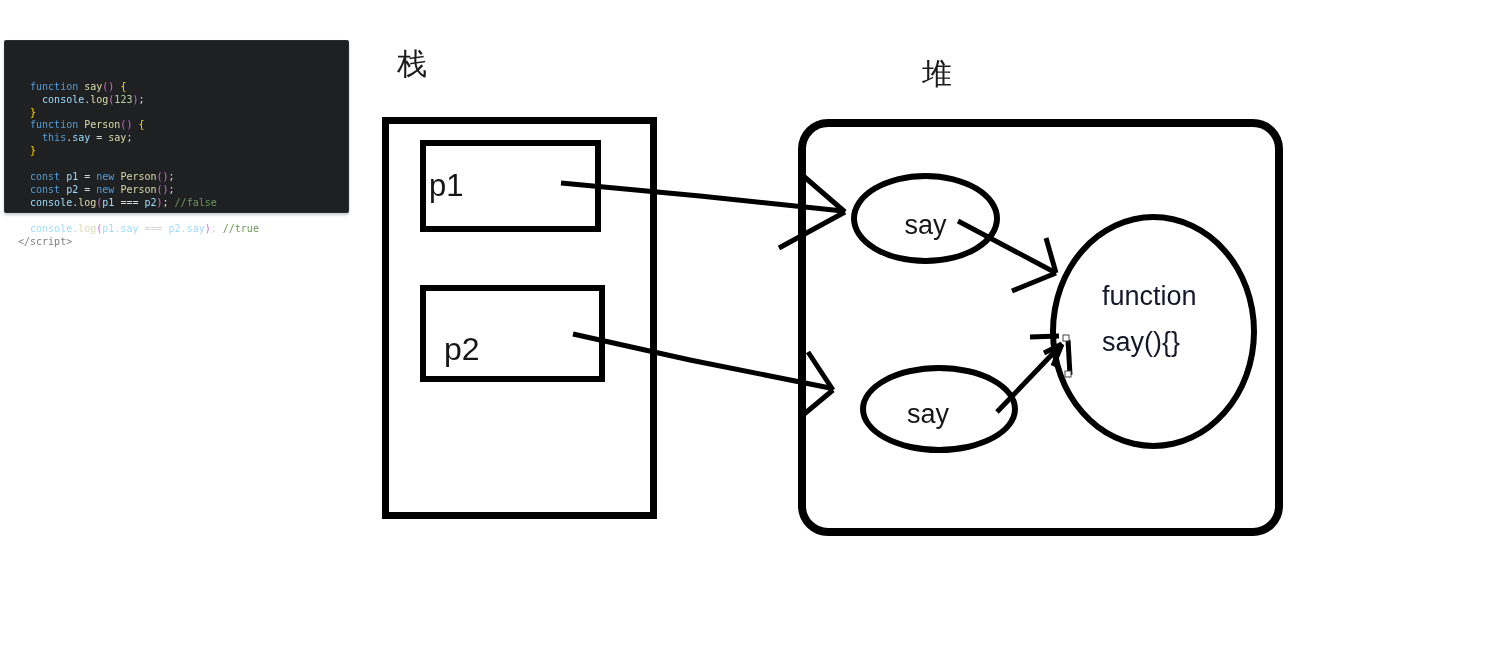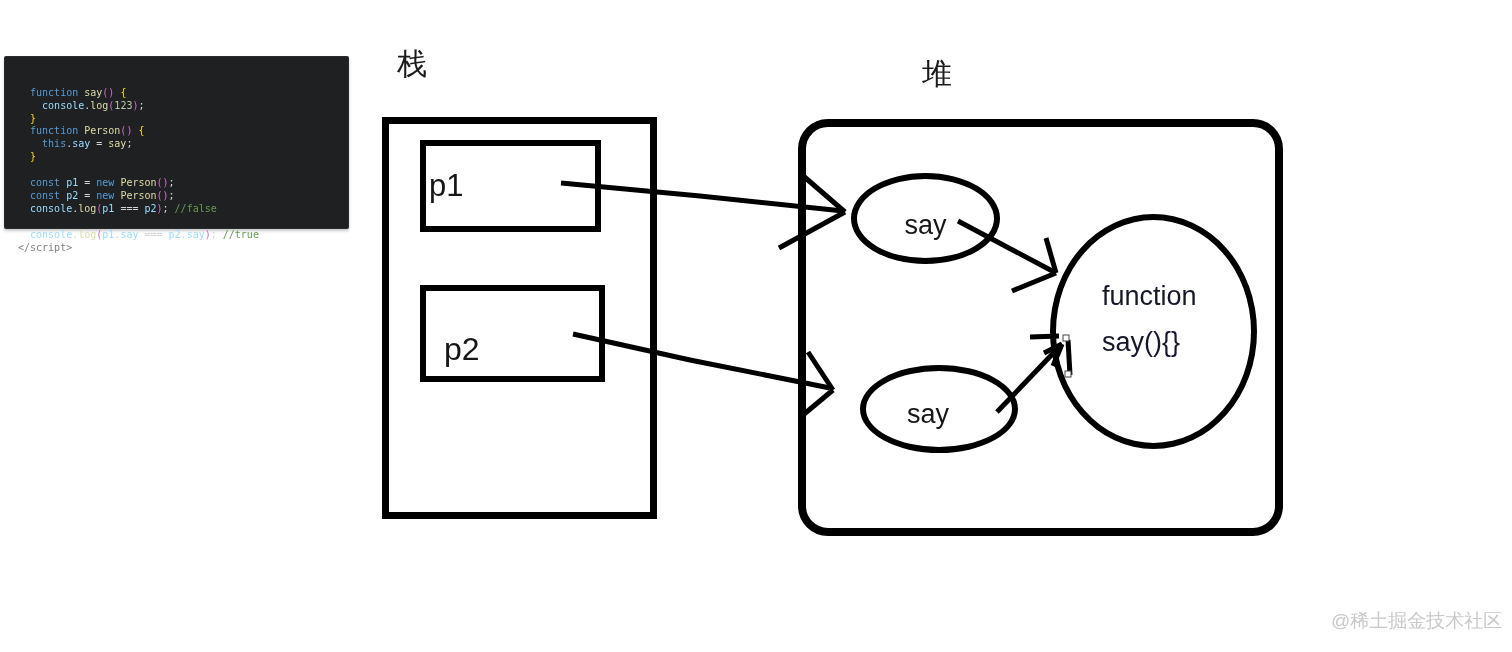--- a/index.html
+++ b/index.html
@@ -1,23 +1,23 @@
 <!DOCTYPE html>
 <html><head>
 <meta charset="utf-8">
 <style>
   html,body{margin:0;padding:0;background:#fff;}
   #screen{position:relative;width:1512px;height:652px;background:#ffffff;overflow:hidden;
           font-family:"Liberation Sans", sans-serif;}
 
   
-  .code-panel{position:absolute;left:4px;top:56px;width:345px;height:173px;
+  .code-panel{position:absolute;left:4px;top:40px;width:345px;height:173px;
     background:#1f2021;border-radius:2px;box-sizing:border-box;
     box-shadow:0 2px 3px rgba(0,0,0,.22), inset 0 0 0 1px rgba(255,255,255,.05);
-    padding:5px 0 0 14px;
+    padding:15px 0 0 14px;
     font-family:"DejaVu Sans Mono","Liberation Mono",monospace;
     font-size:10px;line-height:12.9px;color:#d4d4d4;white-space:pre;}
   .code-line{height:12.9px;}
 
   
   .zh-label{position:absolute;font-size:30px;color:#1b1b1b;}
   .stack-title{left:397px;top:44px;}
   .heap-title{left:922px;top:54px;}
 
   
@@ -104,15 +104,14 @@
       <path d="M997 412 L1062 344"></path>
       <path d="M1062 344 L1044 353"></path>
       <path d="M1062 344 L1053 366"></path>
       <path d="M1030 337 L1059 336"></path>
       <path d="M1068 340 L1070 375"></path>
       <rect class="handle" x="1063" y="335" width="6" height="6"></rect>
       <rect class="handle" x="1065" y="371" width="6" height="6"></rect>
     </g>
   </svg>
 
-  <div class="watermark">@稀土掘金技术社区</div>
 
 </div>
 
 </body></html>

